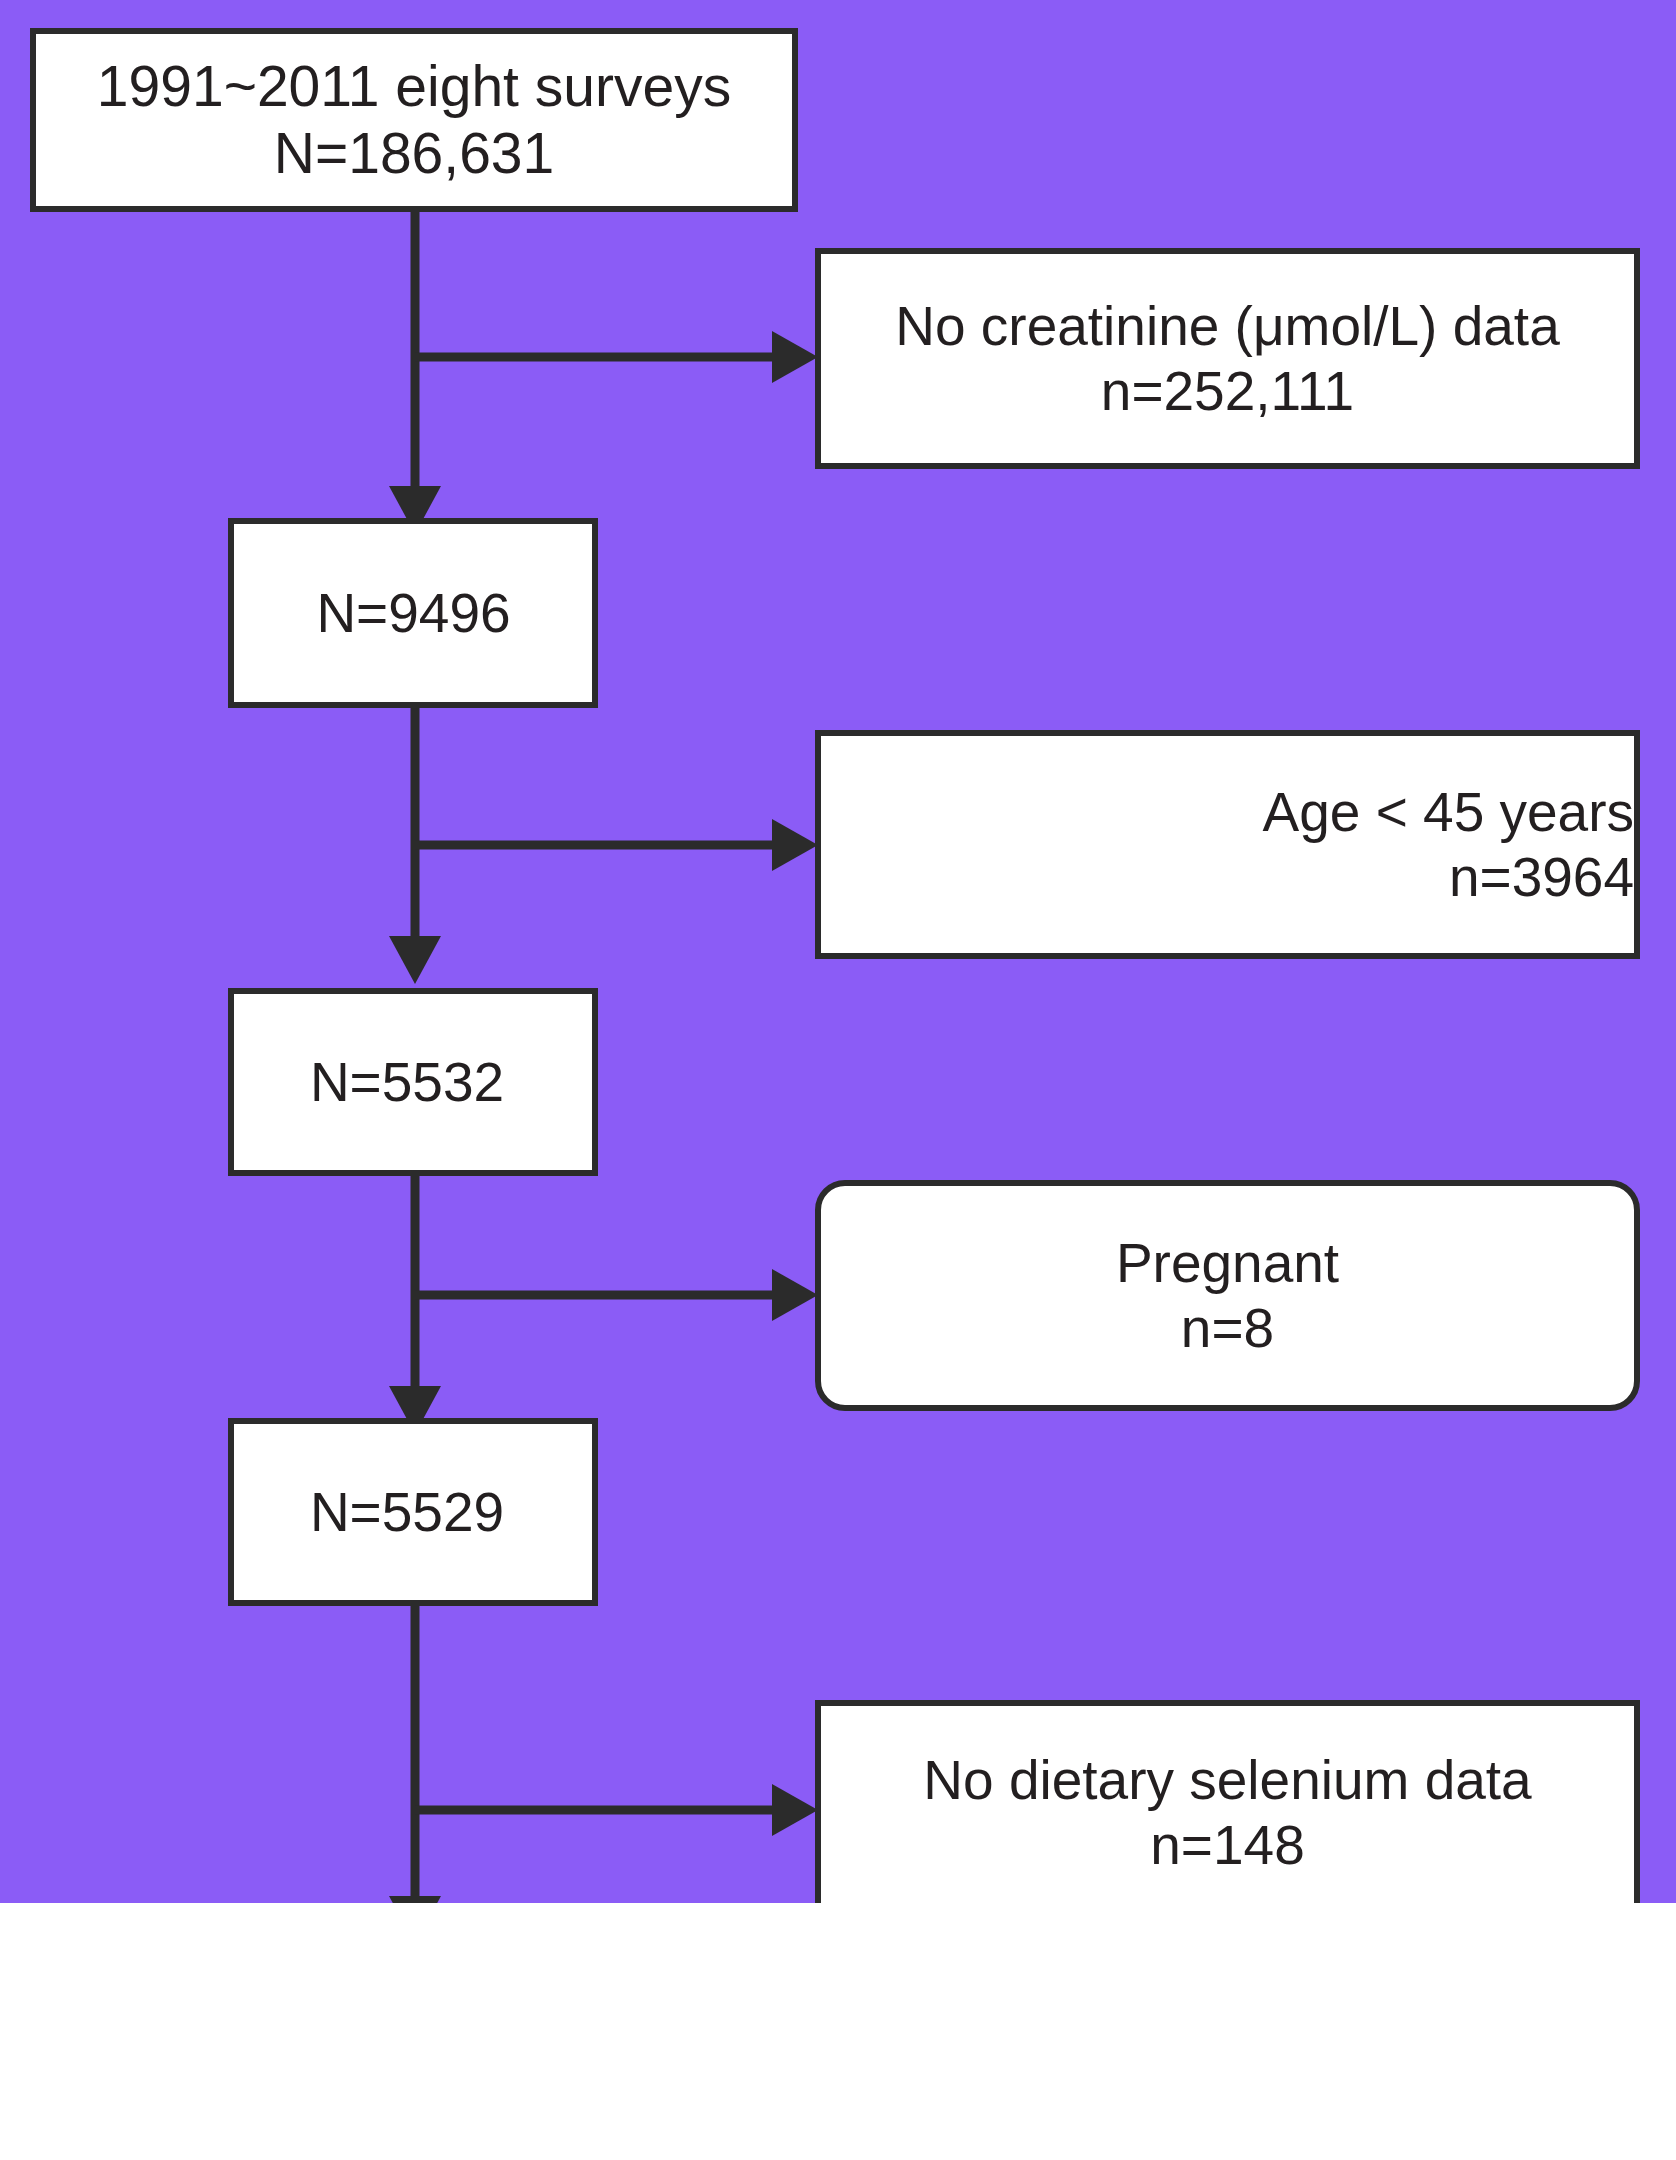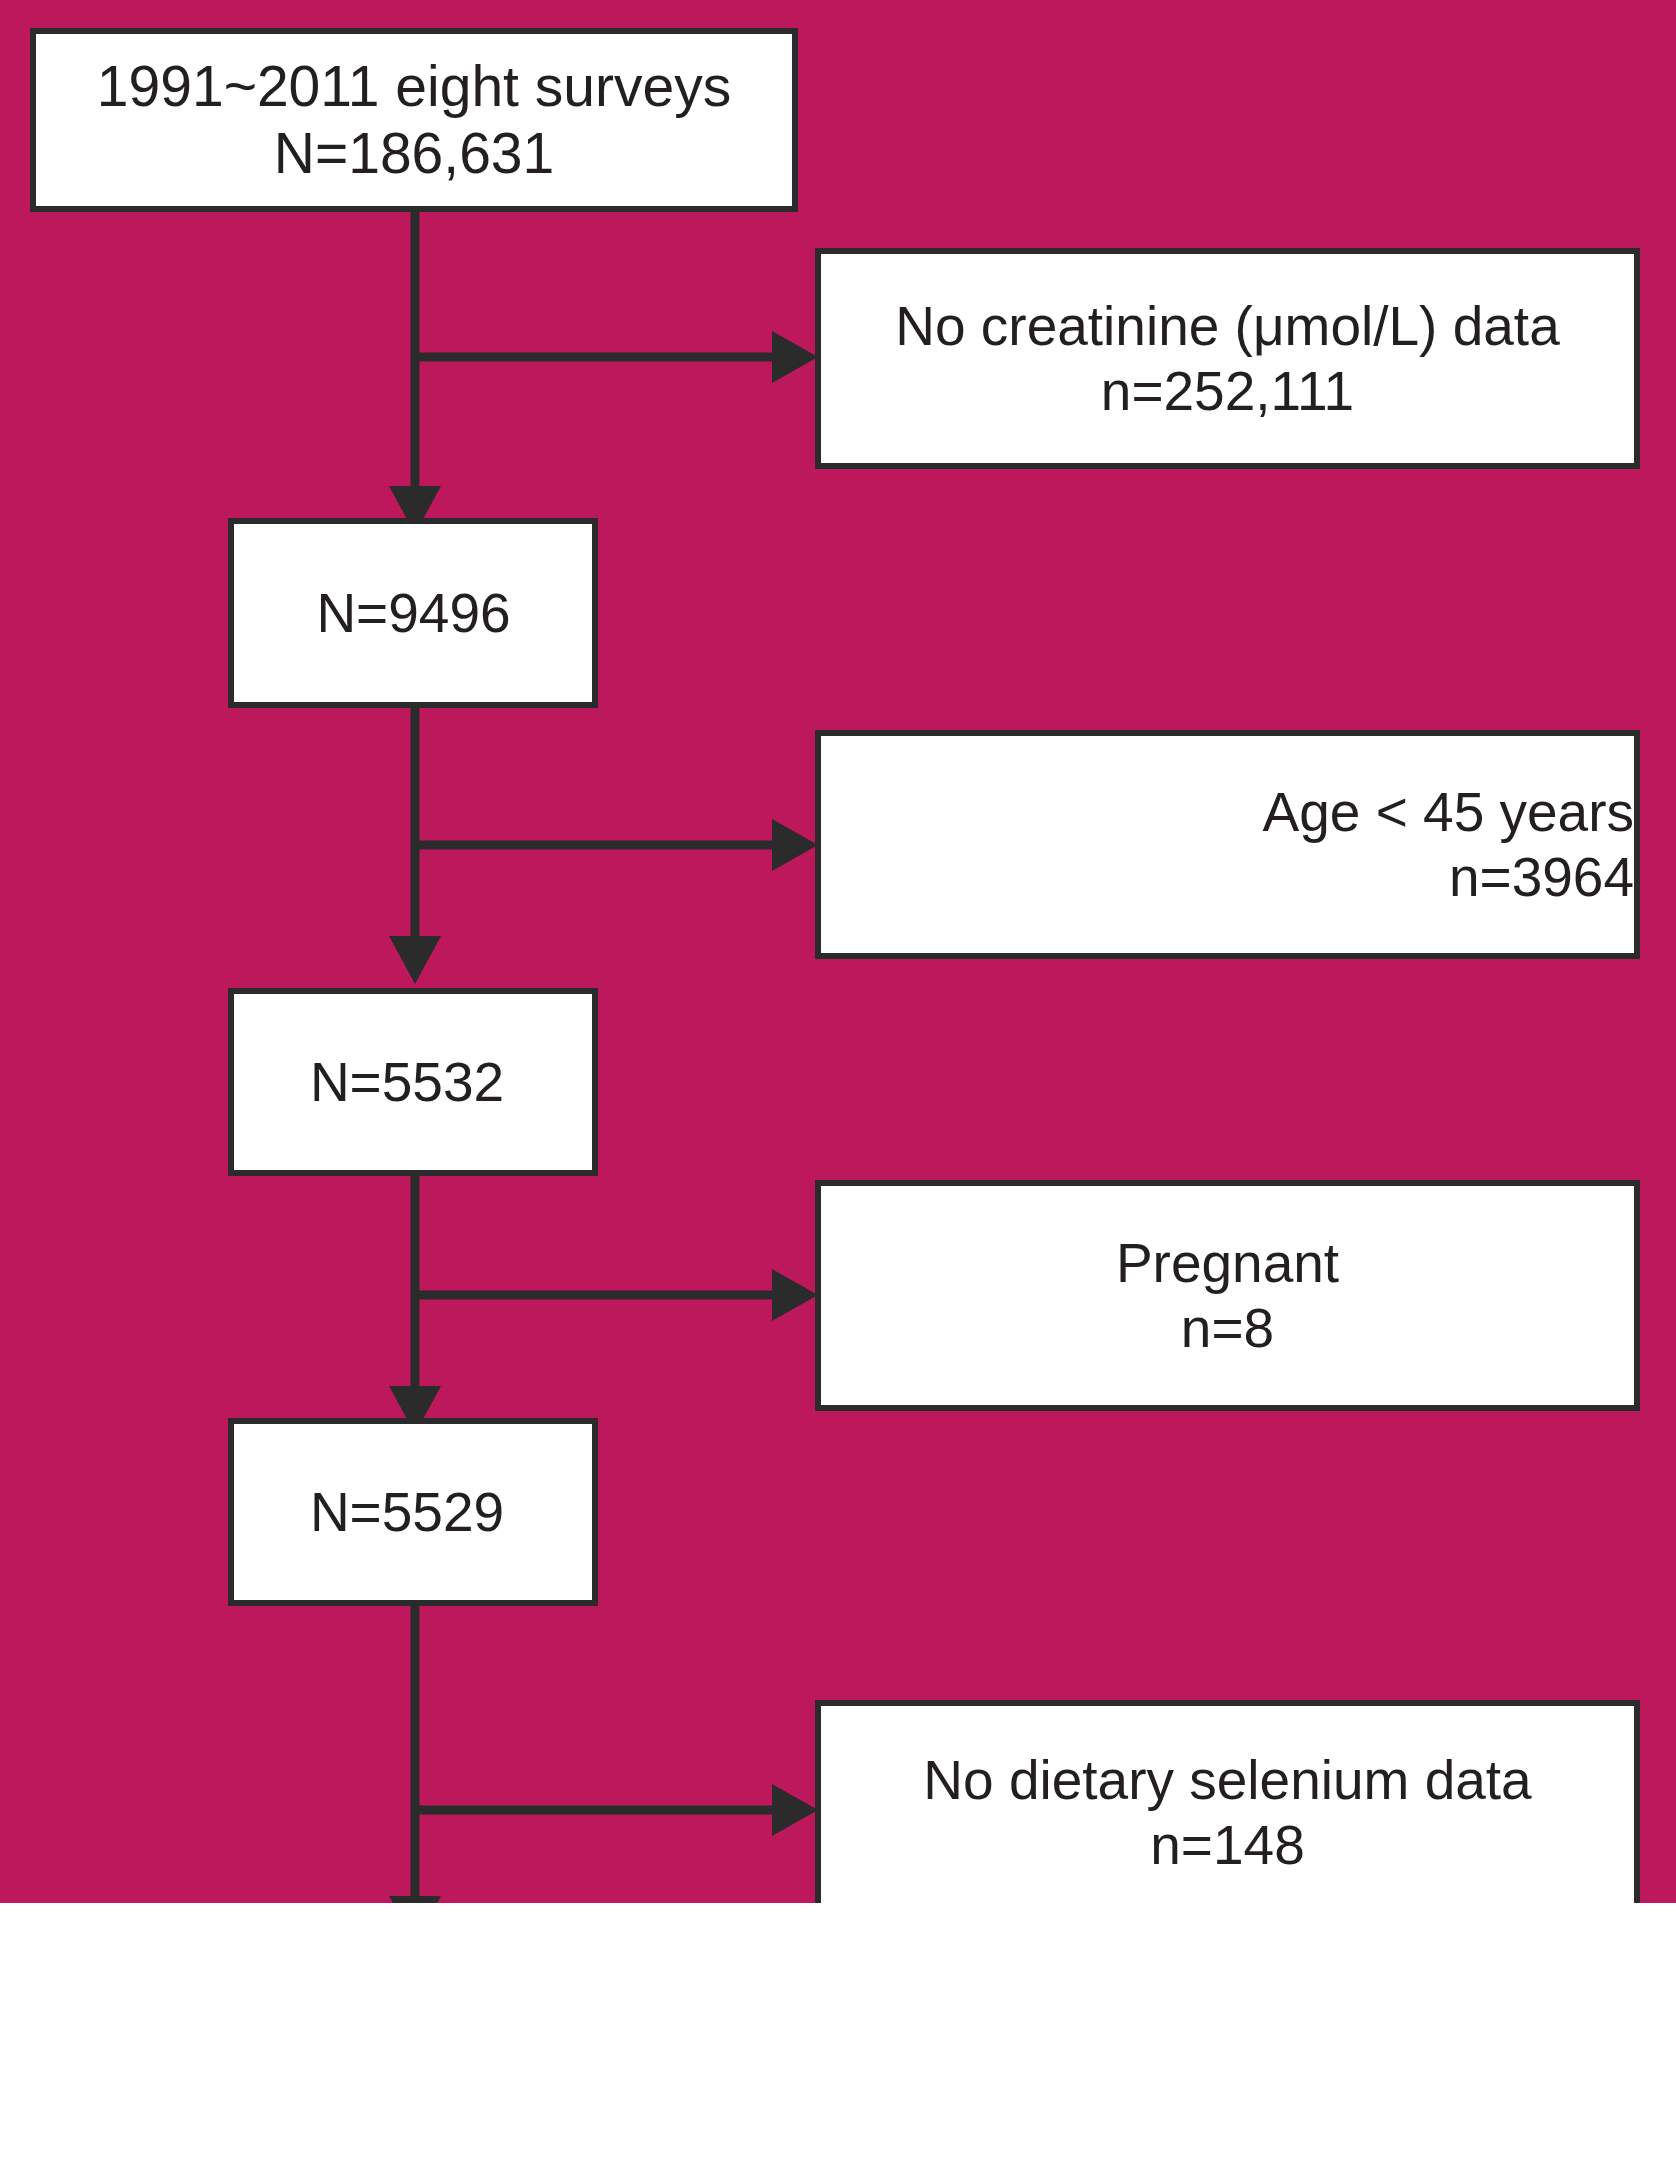--- a/index.html
+++ b/index.html
@@ -5,21 +5,21 @@
 <style>
   html, body {
     margin: 0;
     padding: 0;
     background: #ffffff;
   }
   #canvas {
     position: relative;
     width: 1676px;
     height: 1903px;
-    background: #be185d;
+    background: #8b5cf6;
     font-family: "Liberation Sans", "DejaVu Sans", sans-serif;
     overflow: hidden;
   }
   #flow-svg {
     position: absolute;
     left: 0;
     top: 0;
     width: 1676px;
     height: 2160px;
   }
@@ -67,21 +67,21 @@
 
   
   #node-source      { top: 28px;   height: 184px; }
   #node-n9496       { top: 518px;  height: 190px; padding-left: 13px; }
   #node-n5532       { top: 988px;  height: 188px; }
   #node-n5529       { top: 1418px; height: 188px; }
   #node-n5381       { top: 1928px; height: 192px; }
 
   #node-excl-creatinine { top: 248px;  height: 221px; }
   #node-excl-age        { top: 730px;  height: 229px; align-items: flex-end; }
-  #node-excl-pregnant   { top: 1180px; height: 231px; }
+  #node-excl-pregnant   { top: 1180px; height: 231px; border-radius: 30px; }
   #node-excl-selenium   { top: 1700px; height: 226px; }
 </style>
 </head>
 <body>
 
 <div id="canvas">
 
   <svg id="flow-svg" viewBox="0 0 1676 2160" xmlns="http://www.w3.org/2000/svg" aria-hidden="true">
     <g stroke="#2b2b2b" stroke-width="9" fill="none">
 

